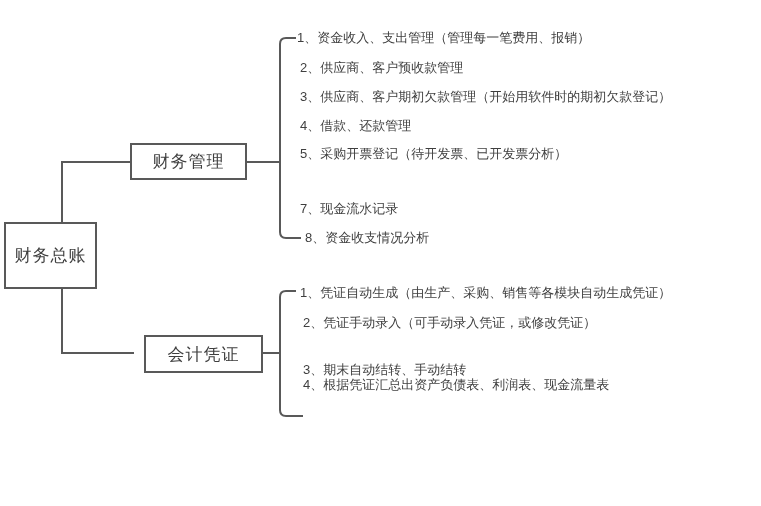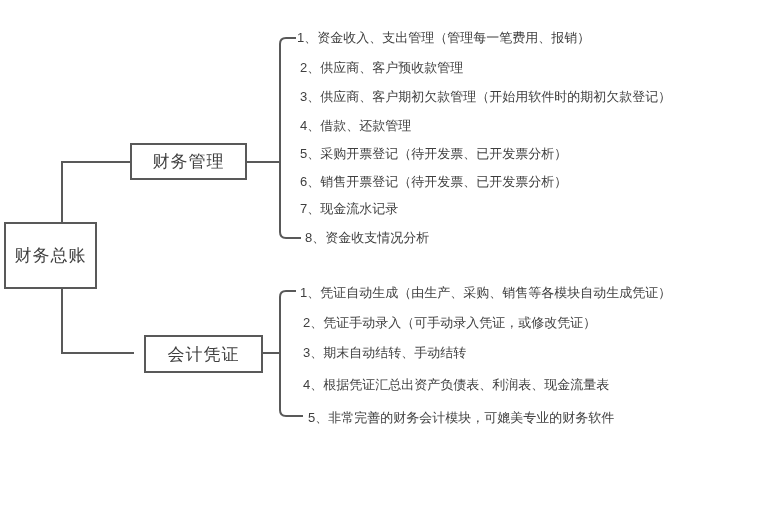--- a/index.html
+++ b/index.html
@@ -62,23 +62,21 @@
 
   <div class="node node-branch2">
     <span>会计凭证</span>
   </div>
 
   <div class="leaf" style="left:297px;top:28px">1、资金收入、支出管理（管理每一笔费用、报销）</div>
   <div class="leaf" style="left:300px;top:58px">2、供应商、客户预收款管理</div>
   <div class="leaf" style="left:300px;top:87px">3、供应商、客户期初欠款管理（开始用软件时的期初欠款登记）</div>
   <div class="leaf" style="left:300px;top:116px">4、借款、还款管理</div>
   <div class="leaf" style="left:300px;top:144px">5、采购开票登记（待开发票、已开发票分析）</div>
-  <div class="leaf" style="left:300px;top:172px">6、销售开票登记（待开发票、已开发票分析）</div>
   <div class="leaf" style="left:300px;top:199px">7、现金流水记录</div>
   <div class="leaf" style="left:305px;top:228px">8、资金收支情况分析</div>
 
   <div class="leaf" style="left:300px;top:283px">1、凭证自动生成（由生产、采购、销售等各模块自动生成凭证）</div>
   <div class="leaf" style="left:303px;top:313px">2、凭证手动录入（可手动录入凭证，或修改凭证）</div>
-  <div class="leaf" style="left:303px;top:343px">3、期末自动结转、手动结转</div>
+  <div class="leaf" style="left:303px;top:360px">3、期末自动结转、手动结转</div>
   <div class="leaf" style="left:303px;top:375px">4、根据凭证汇总出资产负债表、利润表、现金流量表</div>
-  <div class="leaf" style="left:308px;top:408px">5、非常完善的财务会计模块，可媲美专业的财务软件</div>
 
 </div>
 
 </body></html>

